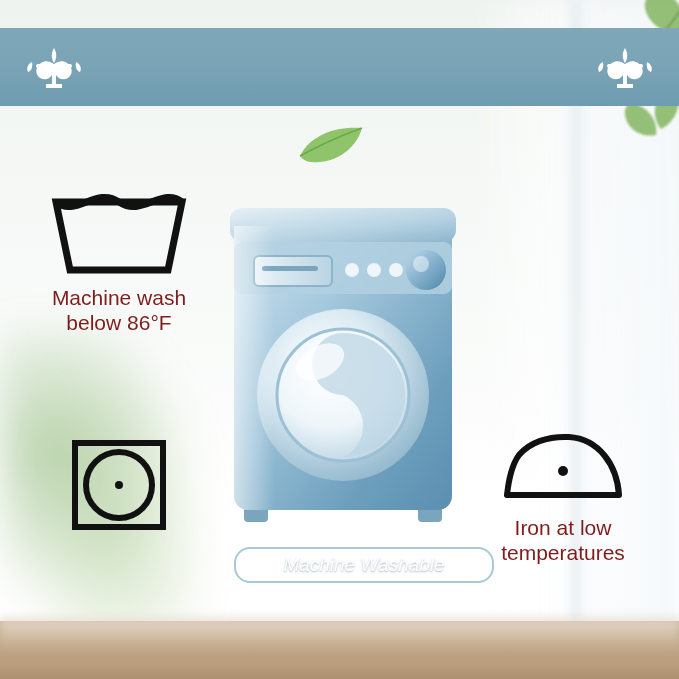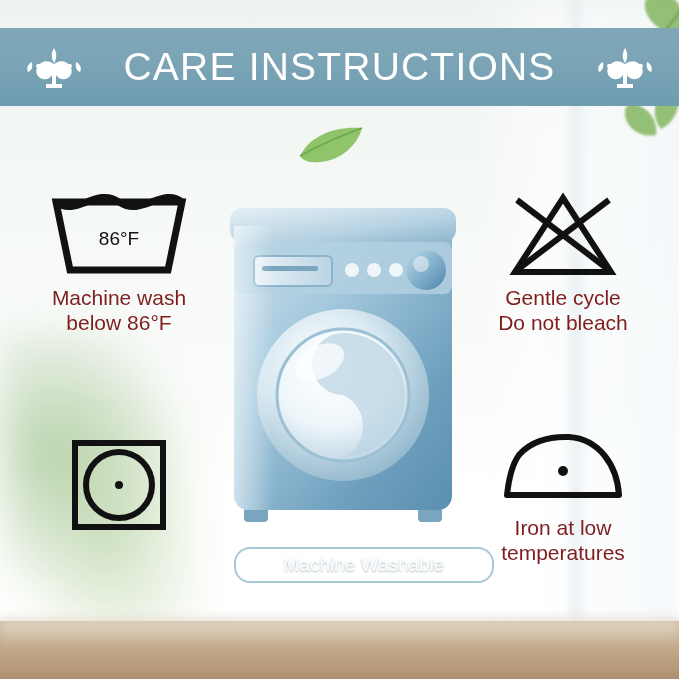--- a/index.html
+++ b/index.html
@@ -208,20 +208,21 @@
     border-radius: 16px;
     background: rgba(255,255,255,0.55);
     display: flex;
     align-items: center;
     justify-content: center;
   }
   .pill-text {
     color: #ffffff;
     font-size: 19px;
     text-shadow: 0 1px 2px rgba(90,120,135,0.55);
+    font-style: italic;
   }
 </style>
 </head>
 <body>
 
 <div id="page">
 
   <div class="bg-base"></div>
   <div class="bg-greens"></div>
   <div class="bg-greens2"></div>
@@ -251,21 +252,20 @@
         <path d="M28 4c3 5 3 10 0 15-3-5-3-10 0-15z"></path>
         <path d="M28 20c-4-3-9-4-13-1-5 3-6 9-3 13 4 5 11 4 14-1 1-3 2-7 2-11z"></path>
         <path d="M28 20c4-3 9-4 13-1 5 3 6 9 3 13-4 5-11 4-14-1-1-3-2-7-2-11z"></path>
         <rect x="10" y="20" width="36" height="4" rx="2"></rect>
         <path d="M26 24h4v16h-4z"></path>
         <path d="M20 40h16v4H20z"></path>
         <path d="M6 18c-4 2-6 6-4 10 3-1 5-4 4-10z"></path>
         <path d="M50 18c4 2 6 6 4 10-3-1-5-4-4-10z"></path>
       </g>
     </svg>
-    <div class="banner-title">CARE INSTRUCTIONS</div>
     <svg class="fleur right" viewBox="0 0 56 46">
       <g fill="#ffffff">
         <path d="M28 4c3 5 3 10 0 15-3-5-3-10 0-15z"></path>
         <path d="M28 20c-4-3-9-4-13-1-5 3-6 9-3 13 4 5 11 4 14-1 1-3 2-7 2-11z"></path>
         <path d="M28 20c4-3 9-4 13-1 5 3 6 9 3 13-4 5-11 4-14-1-1-3-2-7-2-11z"></path>
         <rect x="10" y="20" width="36" height="4" rx="2"></rect>
         <path d="M26 24h4v16h-4z"></path>
         <path d="M20 40h16v4H20z"></path>
         <path d="M6 18c-4 2-6 6-4 10 3-1 5-4 4-10z"></path>
         <path d="M50 18c4 2 6 6 4 10-3-1-5-4-4-10z"></path>
@@ -278,38 +278,26 @@
     <path d="M4 30c18-10 40-20 62-28" stroke="#6ba84c" stroke-width="1.6" fill="none"></path>
   </svg>
 
   <div class="cell" id="cell-wash">
     <div class="sym">
       <div style="position:relative;width:138px;height:86px;">
         <svg viewBox="0 0 138 86" width="138" height="86">
           <path d="M6 10 H132 L118 78 H20 Z" fill="none" stroke="#111111" stroke-width="7" stroke-linejoin="miter"></path>
           <path d="M6 10 C26 26, 46 -6, 69 10 C92 26, 112 -6, 132 10" fill="none" stroke="#111111" stroke-width="7" stroke-linecap="butt"></path>
         </svg>
-        <div class="temp-label">86°F</div>
       </div>
     </div>
     <div class="caption">Machine wash
 below 86°F</div>
   </div>
 
-  <div class="cell" id="cell-bleach">
-    <div class="sym">
-      <svg viewBox="0 0 110 86" width="110" height="86">
-        <path d="M55 6 L103 80 H7 Z" fill="none" stroke="#111111" stroke-width="6" stroke-linejoin="miter"></path>
-        <line x1="9" y1="8" x2="101" y2="78" stroke="#111111" stroke-width="6"></line>
-        <line x1="101" y1="8" x2="9" y2="78" stroke="#111111" stroke-width="6"></line>
-      </svg>
-    </div>
-    <div class="caption">Gentle cycle
-Do not bleach</div>
-  </div>
 
   <div class="cell" id="cell-dry">
     <div class="sym">
       <svg viewBox="0 0 100 96" width="100" height="96">
         <rect x="6" y="6" width="88" height="84" fill="none" stroke="#111111" stroke-width="6"></rect>
         <circle cx="50" cy="48" r="33" fill="none" stroke="#111111" stroke-width="6"></circle>
         <circle cx="50" cy="48" r="4" fill="#111111"></circle>
       </svg>
     </div>
   </div>

